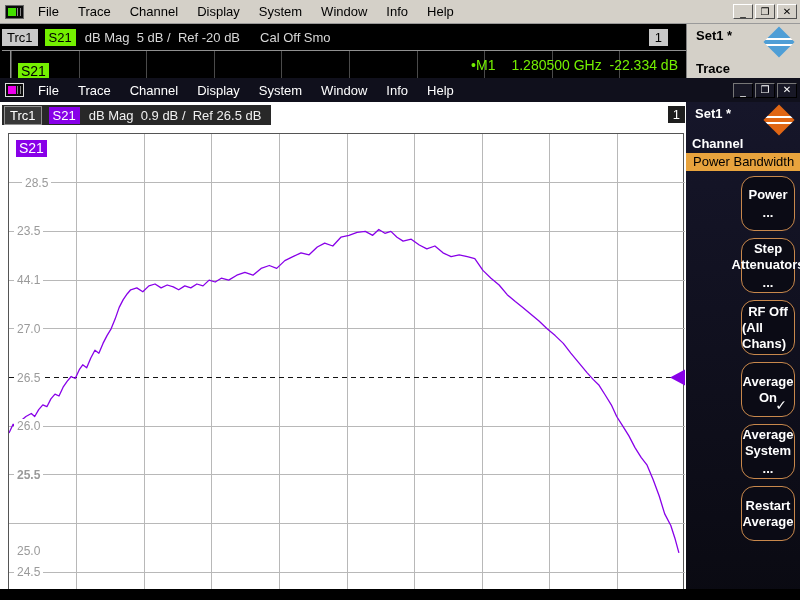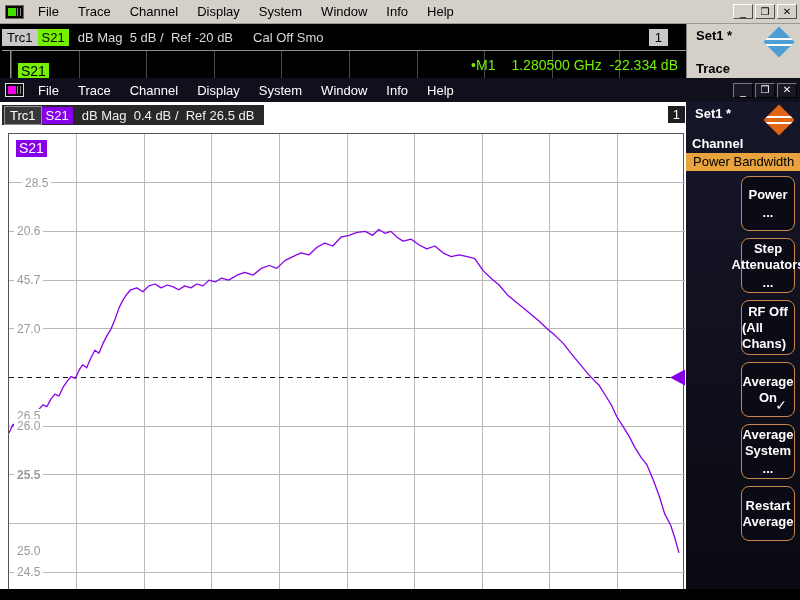--- a/index.html
+++ b/index.html
@@ -20,21 +20,21 @@
   .pre { white-space:pre; }
 
   
   #bw-menubar { background:var(--win_gray,#d4d0c8); color:#000; border-bottom:1px solid #9a9a9a; }
   #bw-menubar .winbtn { background:var(--win_gray,#d4d0c8); color:#000;
      border:1px solid; border-color:#fff #505050 #505050 #fff; }
   #bw-menubar .app-icon { border:1px solid #666; background:#0a0a0a; }
   #bw-content { position:absolute; top:24px; left:0; width:686px; bottom:0; background:#000; }
   .tracebar { display:flex; align-items:center; height:20px; font-size:13px; }
   #bw-tracebar { margin:3px 18px 0 2px; color:#d8d8d8; background:#000; }
-  .trc-box { padding:1px 5px; }
+  .trc-box { padding:1px 5px; margin-right:7px; }
   #bw-tracebar .trc-box.trc { background:#c8c8c8; color:#000; }
   .meas-box { padding:1px 4px; margin-right:9px; }
   #bw-tracebar .meas-box { background:var(--accent_green,#74f000); color:#000; }
   #bw-tracebar .cal { margin-left:20px; }
   .badge { margin-left:auto; padding:1px 6px; font-size:13px; }
   #bw-tracebar .badge { background:#c8c8c8; color:#000; }
   #bw-chart { position:absolute; top:26px; left:2px; right:0; bottom:0; border-top:1px solid #909090; }
   #bw-grid { position:absolute; top:0; left:8px; right:0; bottom:0; border-left:1px solid #909090;
      background:repeating-linear-gradient(90deg,#4a4a4a 0 1px,transparent 1px 67.6px); }
   #bw-s21 { position:absolute; left:16px; top:12px; background:var(--accent_green,#74f000);
@@ -71,21 +71,21 @@
      color:#fff; font-size:14px; padding:0 3px 1px 3px; z-index:3; }
   .ytick { position:absolute; left:5px; transform:translateY(-50%); color:#9a9a9a; font-size:12px;
      background:#fff; padding:0 3px; z-index:2; }
   #fw-sidebar { flex:1; background:linear-gradient(180deg,#16162a 0%,#0a0a12 100%); color:#fff; overflow:hidden; }
   #fw-sidebar .rs-logo { background:linear-gradient(135deg,#e06614 38%,#fff 38% 44%,#e06614 44% 56%,#fff 56% 62%,#e06614 62%); }
   #fw-section { margin:5px 0 2px 6px; font-size:13px; font-weight:bold; }
   #fw-header { background:var(--header_orange,#e8a33d); color:#000; font-size:13px; font-weight:normal;
      padding:1px 0 2px 7px; white-space:nowrap; overflow:hidden; }
   #softkeys { display:flex; flex-direction:column; gap:7px; padding:5px 5px 0 7px; }
   .softkey { height:55px; background:#0b0b15; border:1px solid var(--softkey_border_orange,#c8884c);
-     border-radius:8px; display:flex; flex-direction:column; align-items:center; justify-content:center;
+     border-radius:13px; display:flex; flex-direction:column; align-items:center; justify-content:center;
      font-size:13px; font-weight:bold; color:#fff; position:relative; line-height:16px; cursor:default;margin-left:48px; }
   .sk-sub { margin-top:2px; }
   .sk-arrow { position:absolute; right:4px; top:14px; font-size:9px; }
   .sk-check { position:absolute; right:7px; bottom:3px; font-size:14px; font-weight:normal; }
 </style>
 </head>
 <body>
 
 <div id="screen">
 
@@ -161,32 +161,32 @@
         <div class="winbtn">❐</div>
         <div class="winbtn">✕</div>
       </div>
     </div>
 
     <div id="fw-body">
       <div id="fw-left">
         <div id="fw-tracebar" class="tracebar">
           <span class="trc-box trc">Trc1</span>
           <span class="meas-box">S21</span>
-          <span class="pre">dB Mag  0.4 dB /  Ref 26.5 dB</span>
+          <span class="pre">dB Mag  0.9 dB /  Ref 26.5 dB</span>
         </div>
         <div id="fw-badge" class="badge">1</div>
 
         <div id="fw-chart">
           <div id="fw-s21">S21</div>
           <div id="yticks">
               <div class="ytick" style="top: 48.7px; margin-left: 8px;">28.5</div>
-              <div class="ytick" style="top: 97.4px;">20.6</div>
-              <div class="ytick" style="top: 146.1px;">45.7</div>
+              <div class="ytick" style="top: 97.4px;">23.5</div>
+              <div class="ytick" style="top: 146.1px;">44.1</div>
               <div class="ytick" style="top: 194.8px;">27.0</div>
-              <div class="ytick" style="top: 243.5px; margin-top: 38px;">26.5</div>
+              <div class="ytick" style="top: 243.5px;">26.5</div>
               <div class="ytick" style="top: 292.2px;">26.0</div>
               <div class="ytick" style="top: 340.9px; font-weight: bold;">25.5</div>
               <div class="ytick" style="top: 389.6px; margin-top: 27px;">25.0</div>
               <div class="ytick" style="top: 438.3px;">24.5</div>
             </div>
           <svg id="plot" width="676" height="467" viewBox="0 0 676 467">
               <line x1="67.6" y1="0" x2="67.6" y2="467" stroke="#b8b8b8" stroke-width="1" shape-rendering="crispEdges"></line>
               <line x1="135.2" y1="0" x2="135.2" y2="467" stroke="#b8b8b8" stroke-width="1" shape-rendering="crispEdges"></line>
               <line x1="202.8" y1="0" x2="202.8" y2="467" stroke="#b8b8b8" stroke-width="1" shape-rendering="crispEdges"></line>
               <line x1="270.4" y1="0" x2="270.4" y2="467" stroke="#b8b8b8" stroke-width="1" shape-rendering="crispEdges"></line>

